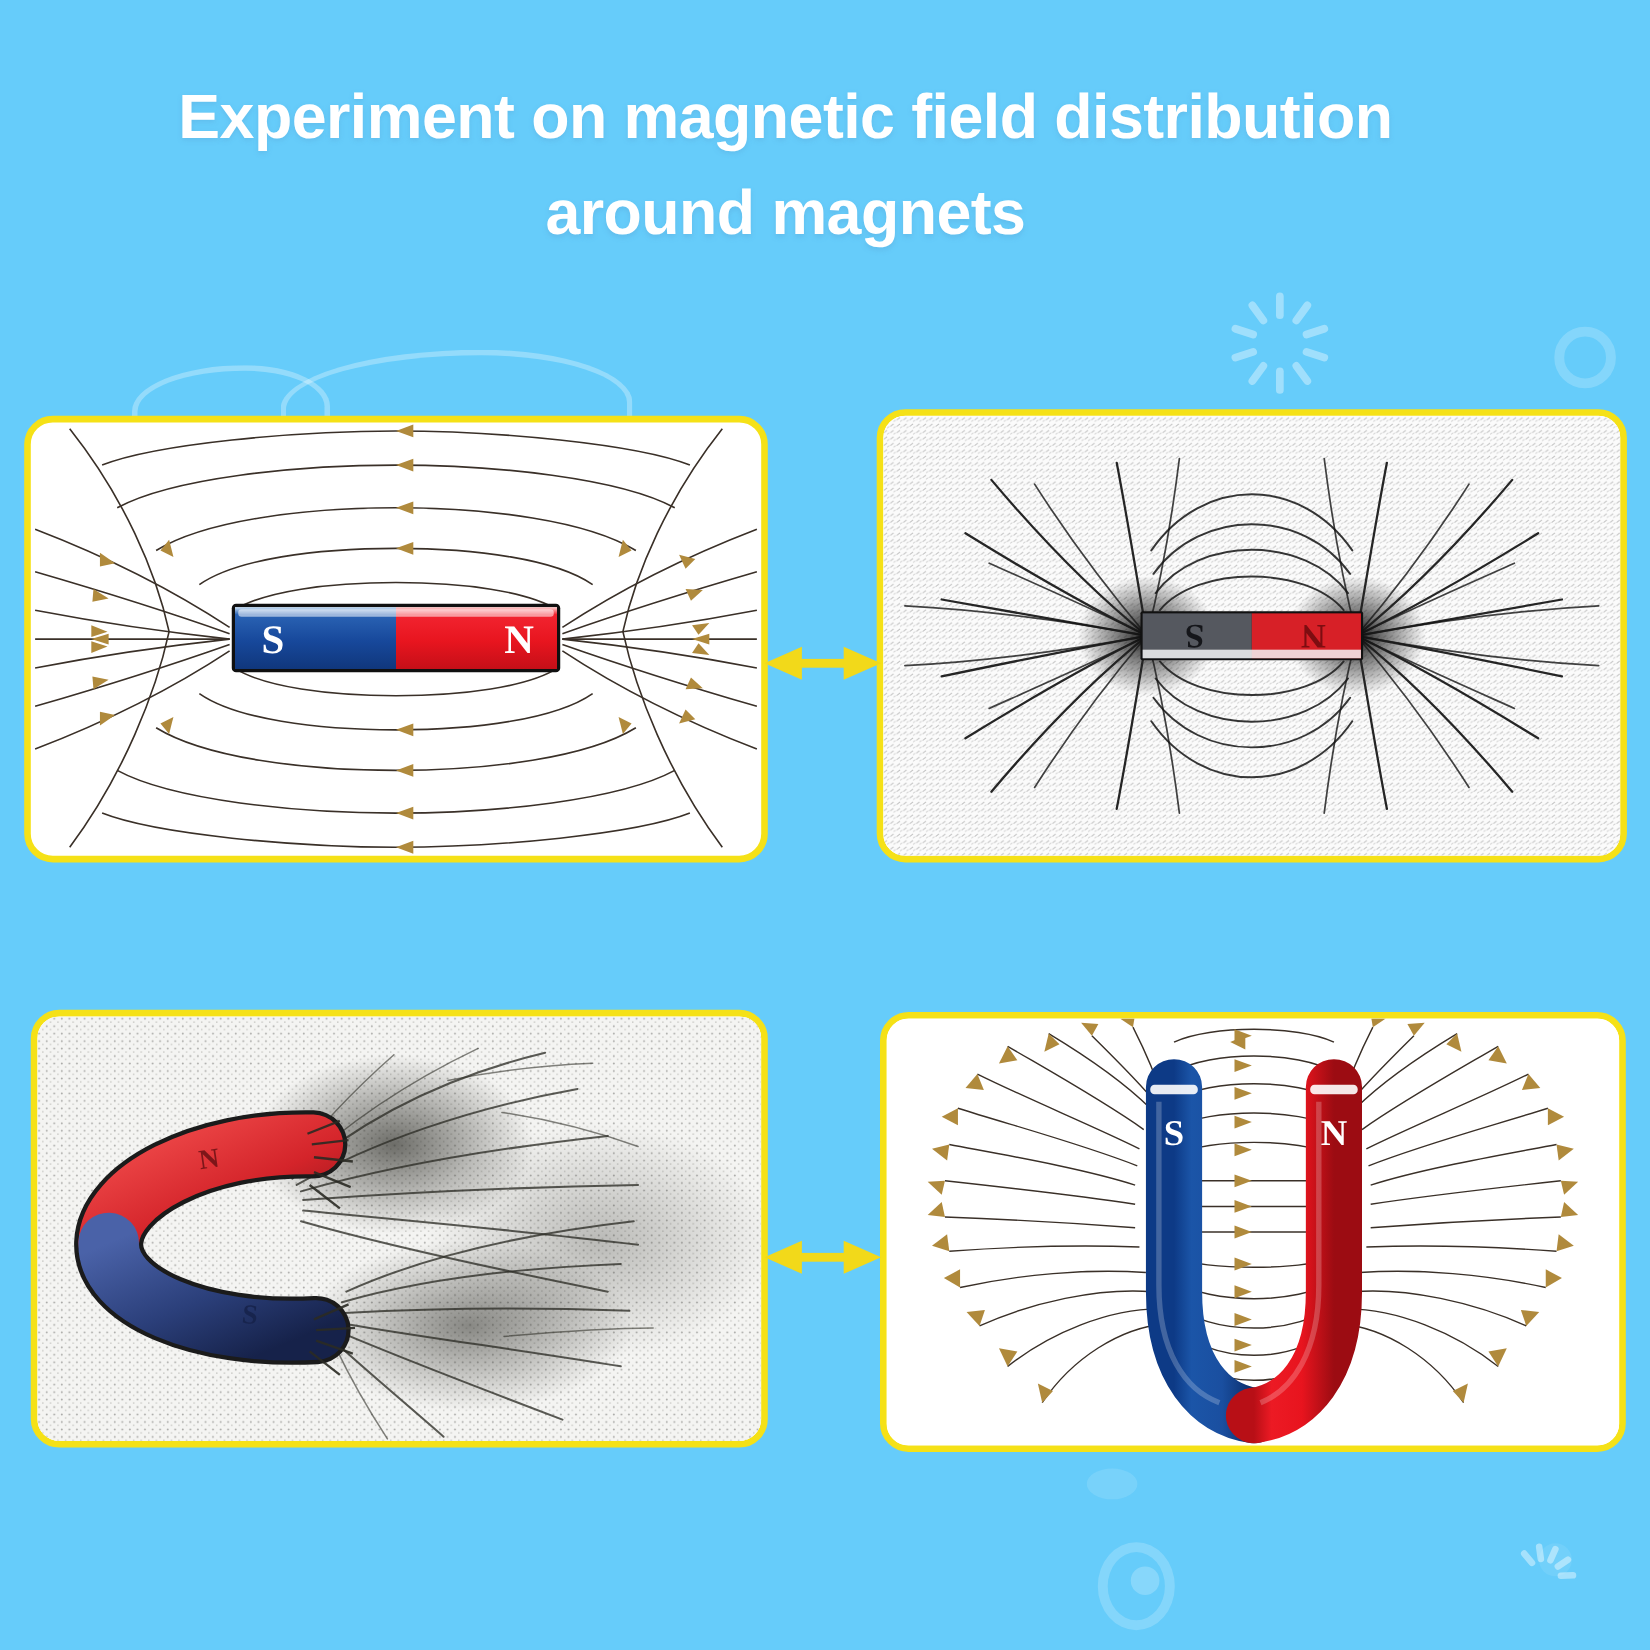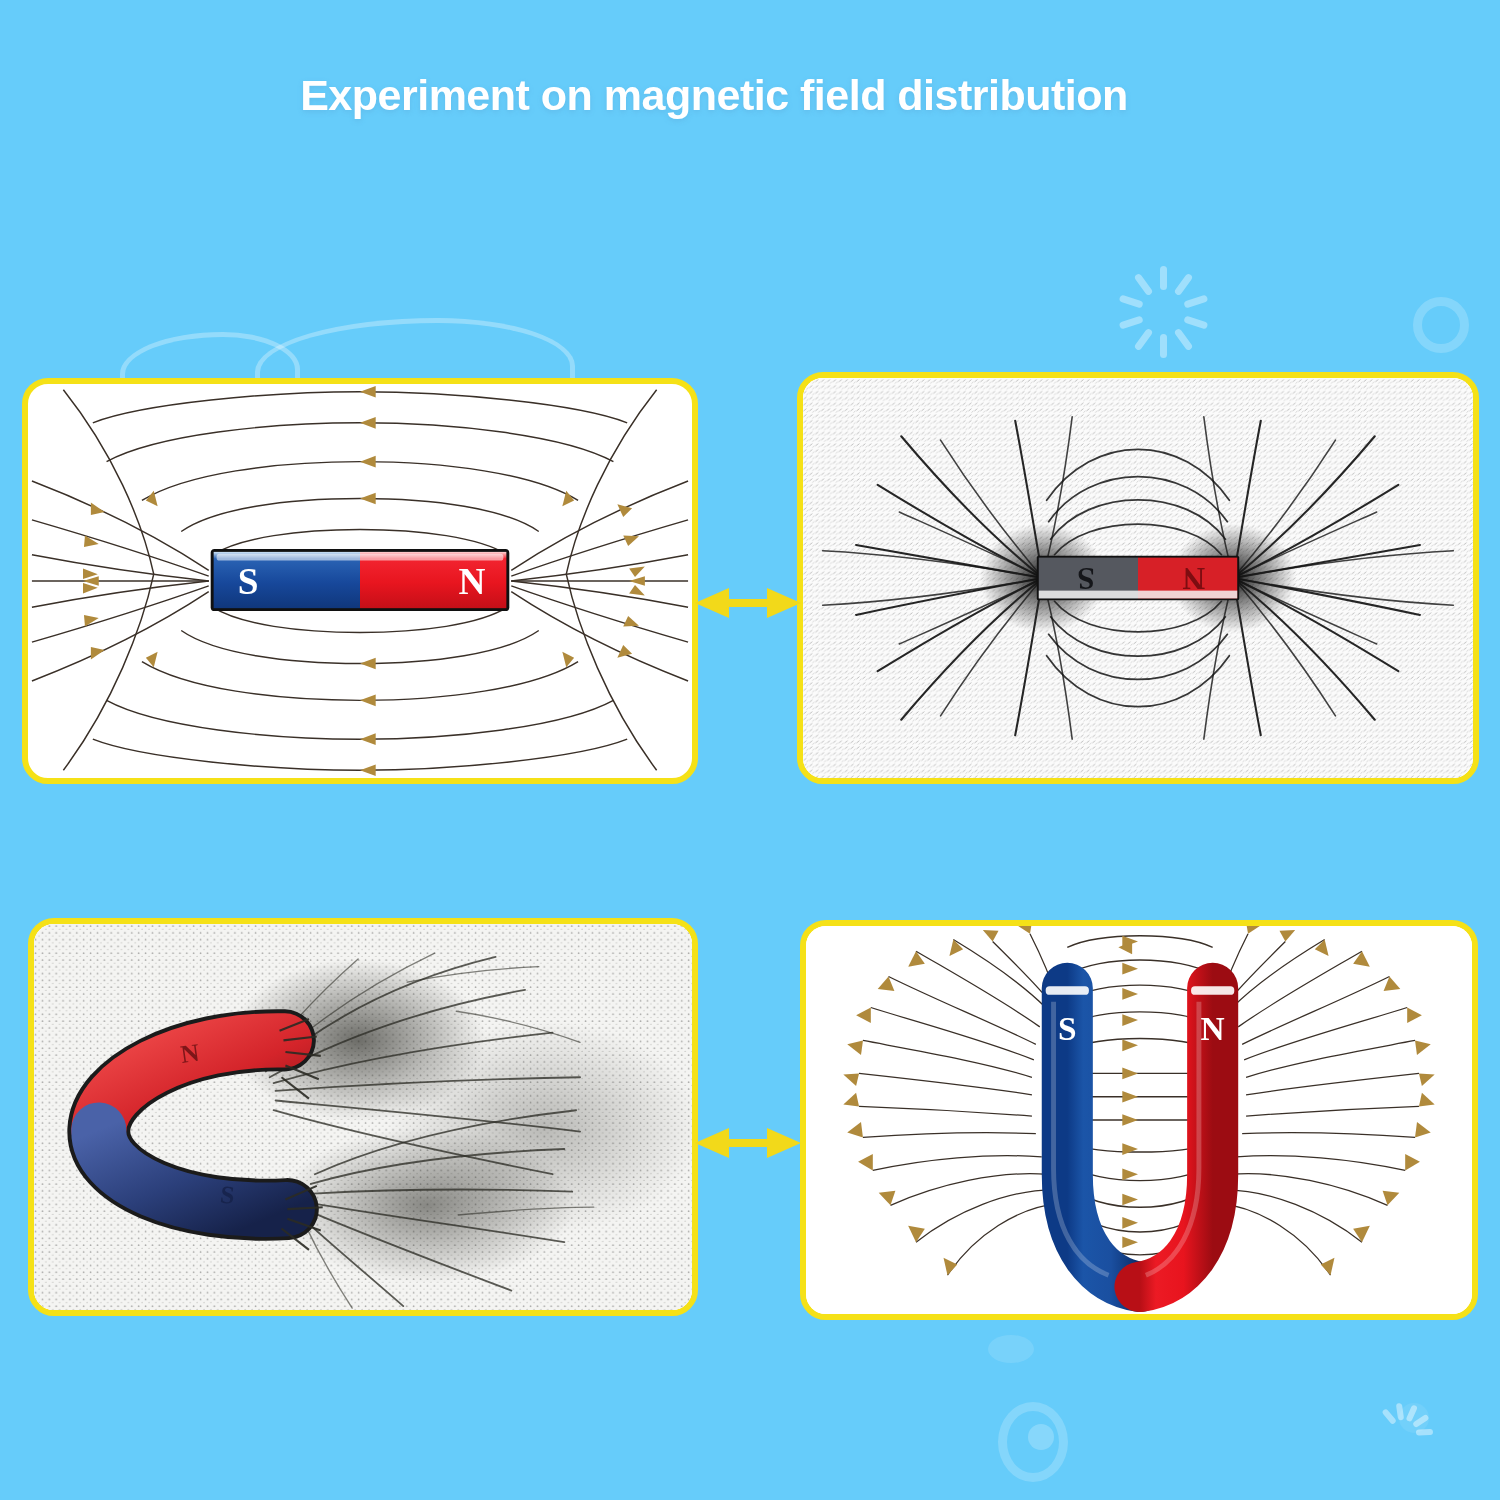--- a/index.html
+++ b/index.html
@@ -26,21 +26,21 @@
     width:7px;height:24px;margin-left:-3.5px;
     background:rgba(255,255,255,.38);border-radius:4px;
     transform-origin:50% 46px;
   }
   .burst.small i{height:17px;width:6px;transform-origin:50% 30px;background:rgba(255,255,255,.42);}
 
   
   #title{
     position:absolute;left:0;top:62px;width:1428px;
     text-align:center;color:#ffffff;
-    font-size:43px;font-weight:bold;line-height:1.55;
+    font-size:57px;font-weight:bold;line-height:1.55;
     letter-spacing:-0.5px;
     font-family:"Liberation Sans","DejaVu Sans",sans-serif;
     text-shadow:0 2px 5px rgba(90,170,220,.45);
   }
   #title .ln{display:block;}
 
   
   .panel{
     position:absolute;background:#ffffff;
     border:6px solid #f5e117;border-radius:26px;
@@ -88,20 +88,21 @@
   <div class="burst small" style="left:1368px;top:1368px;width:70px;height:70px;">
     <i style="transform:rotate(320deg)"></i>
       <i style="transform:rotate(352deg)"></i>
     <i style="transform:rotate(24deg)"></i>
       <i style="transform:rotate(56deg)"></i>
     <i style="transform:rotate(88deg)"></i>
   </div>
 
   <div id="title" style="color: rgb(255, 255, 255);">
     <span class="ln">Experiment on magnetic field distribution</span>
+    <span class="ln">around magnets</span>
   </div>
 
   <div class="panel" id="panel-1" style="border-color: rgb(245, 225, 23); background: rgb(255, 255, 255);">
     <svg viewBox="0 0 676 406" preserveAspectRatio="none">
       <defs>
         <linearGradient id="blueBar" x1="0" y1="0" x2="0" y2="1">
           <stop offset="0%" stop-color="#cfe4f7"></stop>
           <stop offset="12%" stop-color="#2a63b4"></stop>
           <stop offset="55%" stop-color="#17489b"></stop>
           <stop offset="100%" stop-color="#10377c"></stop>

